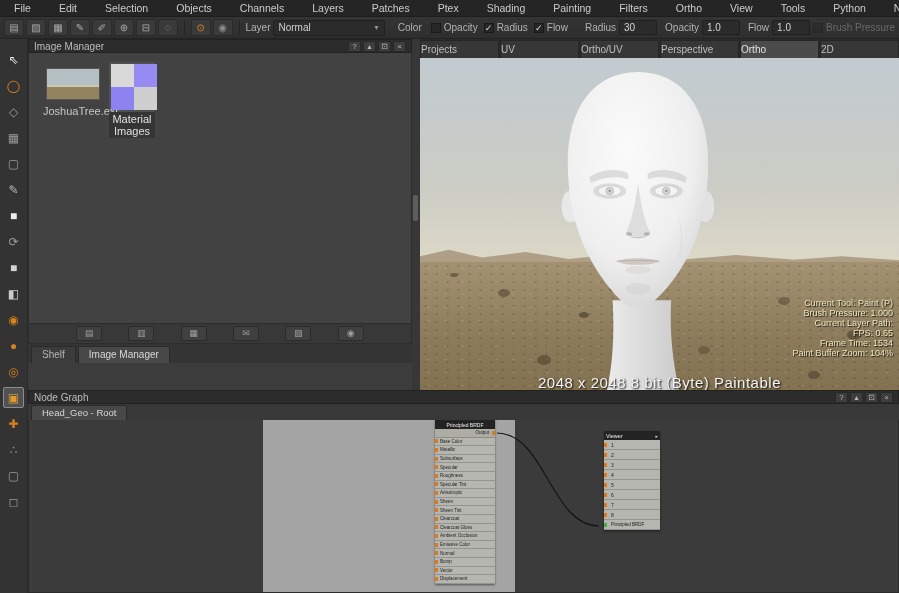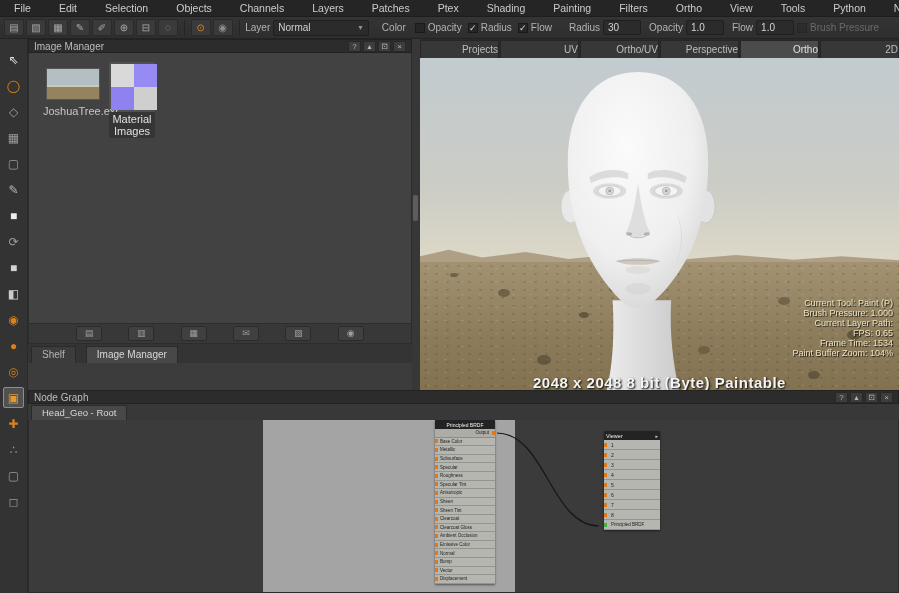--- a/index.html
+++ b/index.html
@@ -18,21 +18,21 @@
   .tbtn{width:20px;height:17px;background:#3a3a3a;border:1px solid #2a2a2a;border-radius:2px;color:#a8a8a8;font-size:10px;display:flex;align-items:center;justify-content:center}
   .sep{width:1px;height:15px;background:#242424;margin:0 3px}
   .lbl{color:#b3b3b3;white-space:nowrap}
   .dropdown{width:148px;height:16px;background:#2b2b2b;border:1px solid #1f1f1f;border-radius:2px;display:flex;align-items:center;padding:0 4px;color:#d0d0d0;gap:4px}
   .dropdown .darr{margin-left:auto;font-size:7px;color:#909090}
   .toggle{display:flex;align-items:center;gap:3px;margin-left:6px}
   .cb{width:10px;height:10px;background:#262626;border:1px solid #1a1a1a;display:flex;align-items:center;justify-content:center}
   .cb .chk{font-size:9px;color:#d8d8d8;line-height:8px}
   .fieldgroup{display:flex;align-items:center;gap:3px;margin-left:8px}
   .field{min-width:38px;height:15px;background:#2b2b2b;border:1px solid #1f1f1f;border-radius:2px;color:#d5d5d5;padding:4px 4px;display:flex;align-items:center}
-  .bp{margin-left:auto;margin-right:16px;opacity:.42}
+  .bp{margin-left:auto;margin-right:0;opacity:.42}
 
   
   .lefttools{position:absolute;left:0;top:39px;width:28px;height:554px;background:#333333;border-right:1px solid #2a2a2a;display:flex;flex-direction:column;align-items:center;padding-top:10px;gap:5px;z-index:4}
   .ltool{width:21px;height:21px;display:flex;align-items:center;justify-content:center;font-size:12px;border:1px solid transparent;border-radius:2px}
   .ltool.active{background:#515151;border-color:#8d8d8d}
 
   
   .panel-title{height:14px;background:#2c2c2c;display:flex;align-items:center;font-size:10px;color:#bdbdbd;padding:0 5px;border:1px solid #222222}
   .wbtns{margin-left:auto;display:flex;gap:2px}
   .wbtn{width:13px;height:11px;background:#3d3d3d;border:1px solid #282828;font-size:8px;line-height:9px;text-align:center;color:#b5b5b5;border-radius:1px}
@@ -44,45 +44,45 @@
   .imgmgr-content{flex:1;background:#424242;border:1px solid #2d2d2d;border-top:none;position:relative}
   .thumb{position:absolute;text-align:center;font-size:11px;color:#c6c6c6}
   .thumb-img{width:54px;height:32px;margin:0 auto 4px;background:linear-gradient(#b4bfc4 0 52%,#cfc9b4 52% 60%,#93845f 60% 100%);border:1px solid #555}
   .thumb.sel .mat-wrap{background:rgba(255,255,255,.08);padding:2px;border-radius:2px}
   .mat{width:46px;height:46px;display:grid;grid-template-columns:1fr 1fr;margin:0 auto}
   .mtile{width:23px;height:23px}
   .tlabel{padding:1px 2px;display:inline-block}
   .thumb.sel .tlabel{background:#353535;border-radius:2px;color:#e0e0e0}
   .btnrow{height:20px;background:#383838;border:1px solid #2d2d2d;border-top:none;display:flex;align-items:center;justify-content:space-around;padding:0 34px}
   .smbtn{width:26px;height:15px;background:#404040;border:1px solid #2b2b2b;border-radius:2px;font-size:9px;color:#9f9f9f;text-align:center;line-height:13px}
-  .tabsrow{height:19px;display:flex;gap:10px;padding:1px 3px 0;background:#343434;align-items:flex-end}
+  .tabsrow{height:19px;display:flex;gap:2px;padding:1px 3px 0;background:#343434;align-items:flex-end}
 
   
   .vsplit{position:absolute;left:412px;top:39px;width:8px;height:351px;background:#373737;z-index:2}
   .vsplit .handle{position:absolute;left:1px;top:156px;width:5px;height:26px;background:#5d5d5d;border-radius:2px}
 
   
   .viewport{position:absolute;left:420px;top:39px;width:479px;height:351px;z-index:3}
   .vtabs{height:19px;display:flex;background:#2a2a2a;gap:1px;padding-top:1px}
-  .vtab{flex:1;font-size:10px;display:flex;align-items:center;justify-content:flex-end;background:#373737;border:1px solid #262626;border-bottom:none;color:#bfbfbf}
+  .vtab{flex:1;font-size:10px;display:flex;align-items:center;justify-content:flex-start;background:#373737;border:1px solid #262626;border-bottom:none;color:#bfbfbf}
   .vtab.active{background:#4b4b4b;color:#e2e2e2}
   .scene{position:relative;width:479px;height:332px;overflow:hidden;background:linear-gradient(180deg,#c2cbd0 0%,#cbccc5 38%,#dcd8c8 60%,#d8d2c0 62%)}
   .mountains{position:absolute;left:0;top:184px;width:100%;height:26px;background:#a6957a;opacity:.85;
     clip-path:polygon(0% 100%,0% 55%,6% 30%,13% 60%,22% 38%,31% 65%,42% 45%,53% 70%,66% 50%,78% 68%,88% 55%,100% 70%,100% 100%)}
   .ground{position:absolute;left:0;top:204px;width:100%;bottom:0;background:linear-gradient(#a29272,#8b7b5b 60%,#837250)}
   .speckle{position:absolute;left:0;top:204px;width:100%;bottom:0;opacity:.45;
     background-image:radial-gradient(rgba(40,32,20,.35) 1px,transparent 1.6px),radial-gradient(rgba(255,245,220,.25) 1px,transparent 1.5px);
     background-size:11px 8px,17px 13px}
   .bushes{position:absolute;left:30px;top:215px;width:8px;height:4px;border-radius:50%;background:rgba(70,60,40,.55);
     box-shadow:50px 18px 0 2px rgba(70,60,40,.5),130px 40px 0 1px rgba(60,52,34,.55),330px 26px 0 2px rgba(70,60,40,.45),
     400px 60px 0 3px rgba(58,50,34,.5),250px 75px 0 2px rgba(70,60,40,.4),90px 85px 0 3px rgba(58,50,34,.45),
     360px 100px 0 2px rgba(64,55,38,.5),160px 14px 0 1px rgba(64,55,38,.5)}
   .head{position:absolute;left:108px;top:10px;width:220px;height:322px}
   .hud{position:absolute;right:6px;bottom:32px;text-align:right;font-size:9px;line-height:10px;color:#ece5bd;text-shadow:1px 1px 1px rgba(0,0,0,.85)}
-  .vstatus{position:absolute;left:0;right:0;bottom:-1px;text-align:center;font-size:15px;font-weight:bold;color:#f4f4f4;text-shadow:1px 1px 2px #000;letter-spacing:.5px}
+  .vstatus{position:absolute;left:0;right:0;bottom:-1px;text-align:center;font-size:15px;font-weight:normal;color:#f4f4f4;text-shadow:1px 1px 2px #000;letter-spacing:.5px}
 
   
   .nodegraph{position:absolute;left:28px;top:390px;width:871px;height:203px;display:flex;flex-direction:column;z-index:3}
   .ng-tabrow{height:16px;background:#383838;display:flex;padding:1px 3px 0;align-items:flex-end}
   .ng-tabrow .tab{font-size:9.5px;padding:1px 10px 2px}
   .ng-canvas{flex:1;position:relative;background:#3b3b3b;border:1px solid #2b2b2b;border-top:none;overflow:hidden}
   .sheet{position:absolute;left:234px;top:0;width:252px;height:100%;background:#a4a4a4;z-index:0}
   .wires{position:absolute;left:0;top:0;width:100%;height:100%;z-index:1;pointer-events:none}
   .wires path{stroke:#161616;stroke-width:1.2;fill:none}
   .node{position:absolute;z-index:2;font-size:4.5px;color:#1c1c1c;box-shadow:0 1px 2px rgba(0,0,0,.5)}

